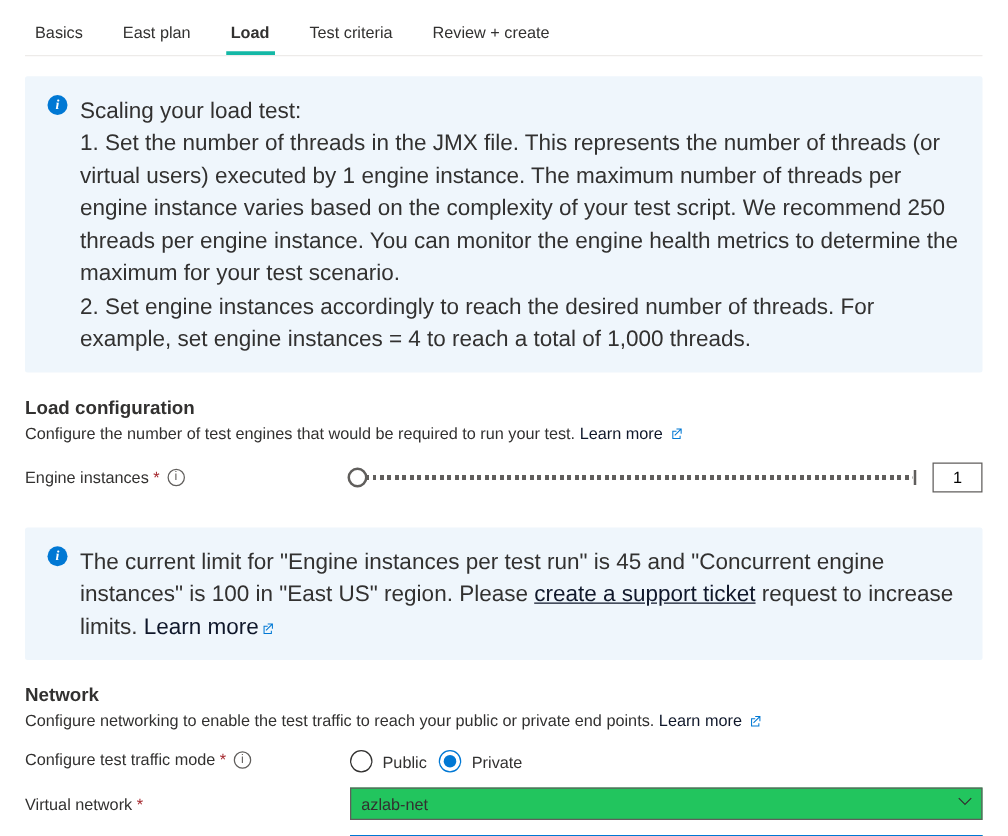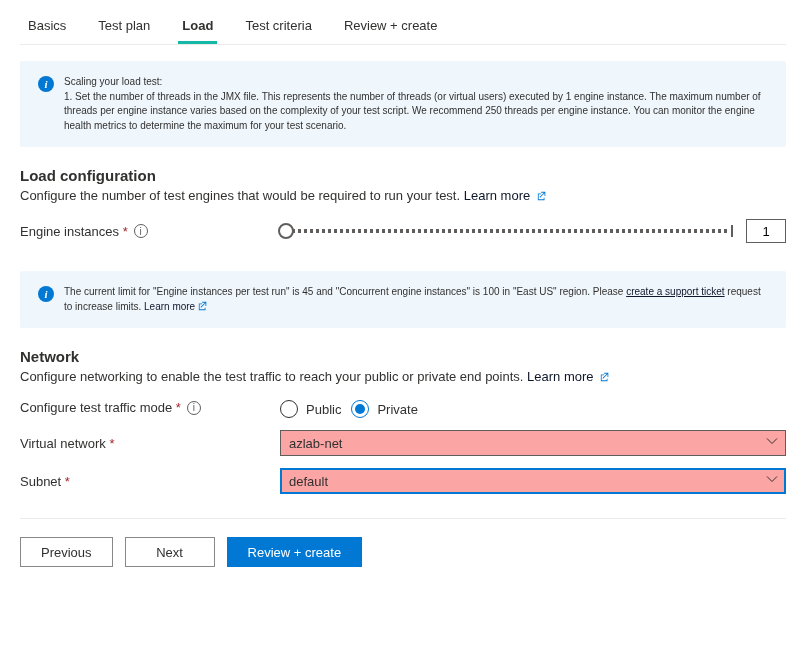--- a/index.html
+++ b/index.html
@@ -48,21 +48,21 @@
       color: #fff;
       font-size: 11px;
       text-align: center;
       line-height: 16px;
       flex-shrink: 0;
       margin-top: 1px;
       font-style: italic;
       font-family: Georgia, serif;
       font-weight: bold;
     }
-    .info-content { font-size: 10px; color: #323130; }
+    .info-content { font-size: 18px; color: #323130; }
     .section-title { font-size: 15px; font-weight: 600; margin-top: 20px; margin-bottom: 4px; }
     .section-desc { font-size: 13px; margin-bottom: 16px; color:#323130;}
     .link { color: #0f172a; text-decoration: none; cursor: pointer; }
     .ext-icon { display:inline-block; margin-left:3px; position:relative; top:1px; }
     .ext-icon svg { width:10px; height:10px; fill:#0078d4; }
     .form-row {
       display: flex;
       align-items: center;
       margin: 12px 0;
     }
@@ -115,21 +115,21 @@
     .radio-inner {
       width:10px; height:10px; background:#0078d4; border-radius:50%; display:none;
     }
     .radio-outer.checked .radio-inner { display:block; }
     .select-wrap {
       flex:1;
       position:relative;
     }
     .select-box {
       width:100%; height:26px; border:1px solid #605e5c;
-      padding:0 28px 0 8px; font-size:13px; background:#fca5a5;
+      padding:0 28px 0 8px; font-size:13px; background:#22c55e;
       display:flex; align-items:center; cursor:pointer;
     }
     .select-box.focused { border-color:#0078d4; box-shadow:0 0 0 1px #0078d4 inset; }
     .select-chevron {
       position:absolute; right:8px; top:50%; transform:translateY(-50%);
       pointer-events:none;
     }
     .select-chevron svg { width:12px; height:12px; fill:#323130; }
     .footer {
       border-top:1px solid #edebe9;
@@ -144,33 +144,34 @@
     }
     .btn.primary {
       background:#0078d4; border-color:#0078d4; color:#fff;
     }
   </style>
 </head>
 <body>
 
 <div class="tabs">
   <div class="tab">Basics</div>
-  <div class="tab">Test plan</div>
+  <div class="tab">East plan</div>
   <div class="tab active">Load</div>
   <div class="tab">Test criteria</div>
   <div class="tab">Review + create</div>
 </div>
 
 <div class="content-wrapper">
 
   <div class="info-box">
     <div class="info-icon">i</div>
     <div class="info-content">
       <span>Scaling your load test:</span><br>
       <span>1. Set the number of threads in the JMX file. This represents the number of threads (or virtual users) executed by 1 engine instance. The maximum number of threads per engine instance varies based on the complexity of your test script. We recommend 250 threads per engine instance. You can monitor the engine health metrics to determine the maximum for your test scenario.</span><br>
+      <span>2. Set engine instances accordingly to reach the desired number of threads. For example, set engine instances = 4 to reach a total of 1,000 threads.</span>
     </div>
   </div>
 
   <div class="section-title">Load configuration</div>
   <div class="section-desc">
     <span>Configure the number of test engines that would be required to run your test.</span>
     <a class="link">
       <span>Learn more</span>
       <span class="ext-icon"><svg viewBox="0 0 12 12">
             <path d="M9 1H5v1h3.3L3 7.3 3.7 8 9 2.7V6h1V1z"></path>

